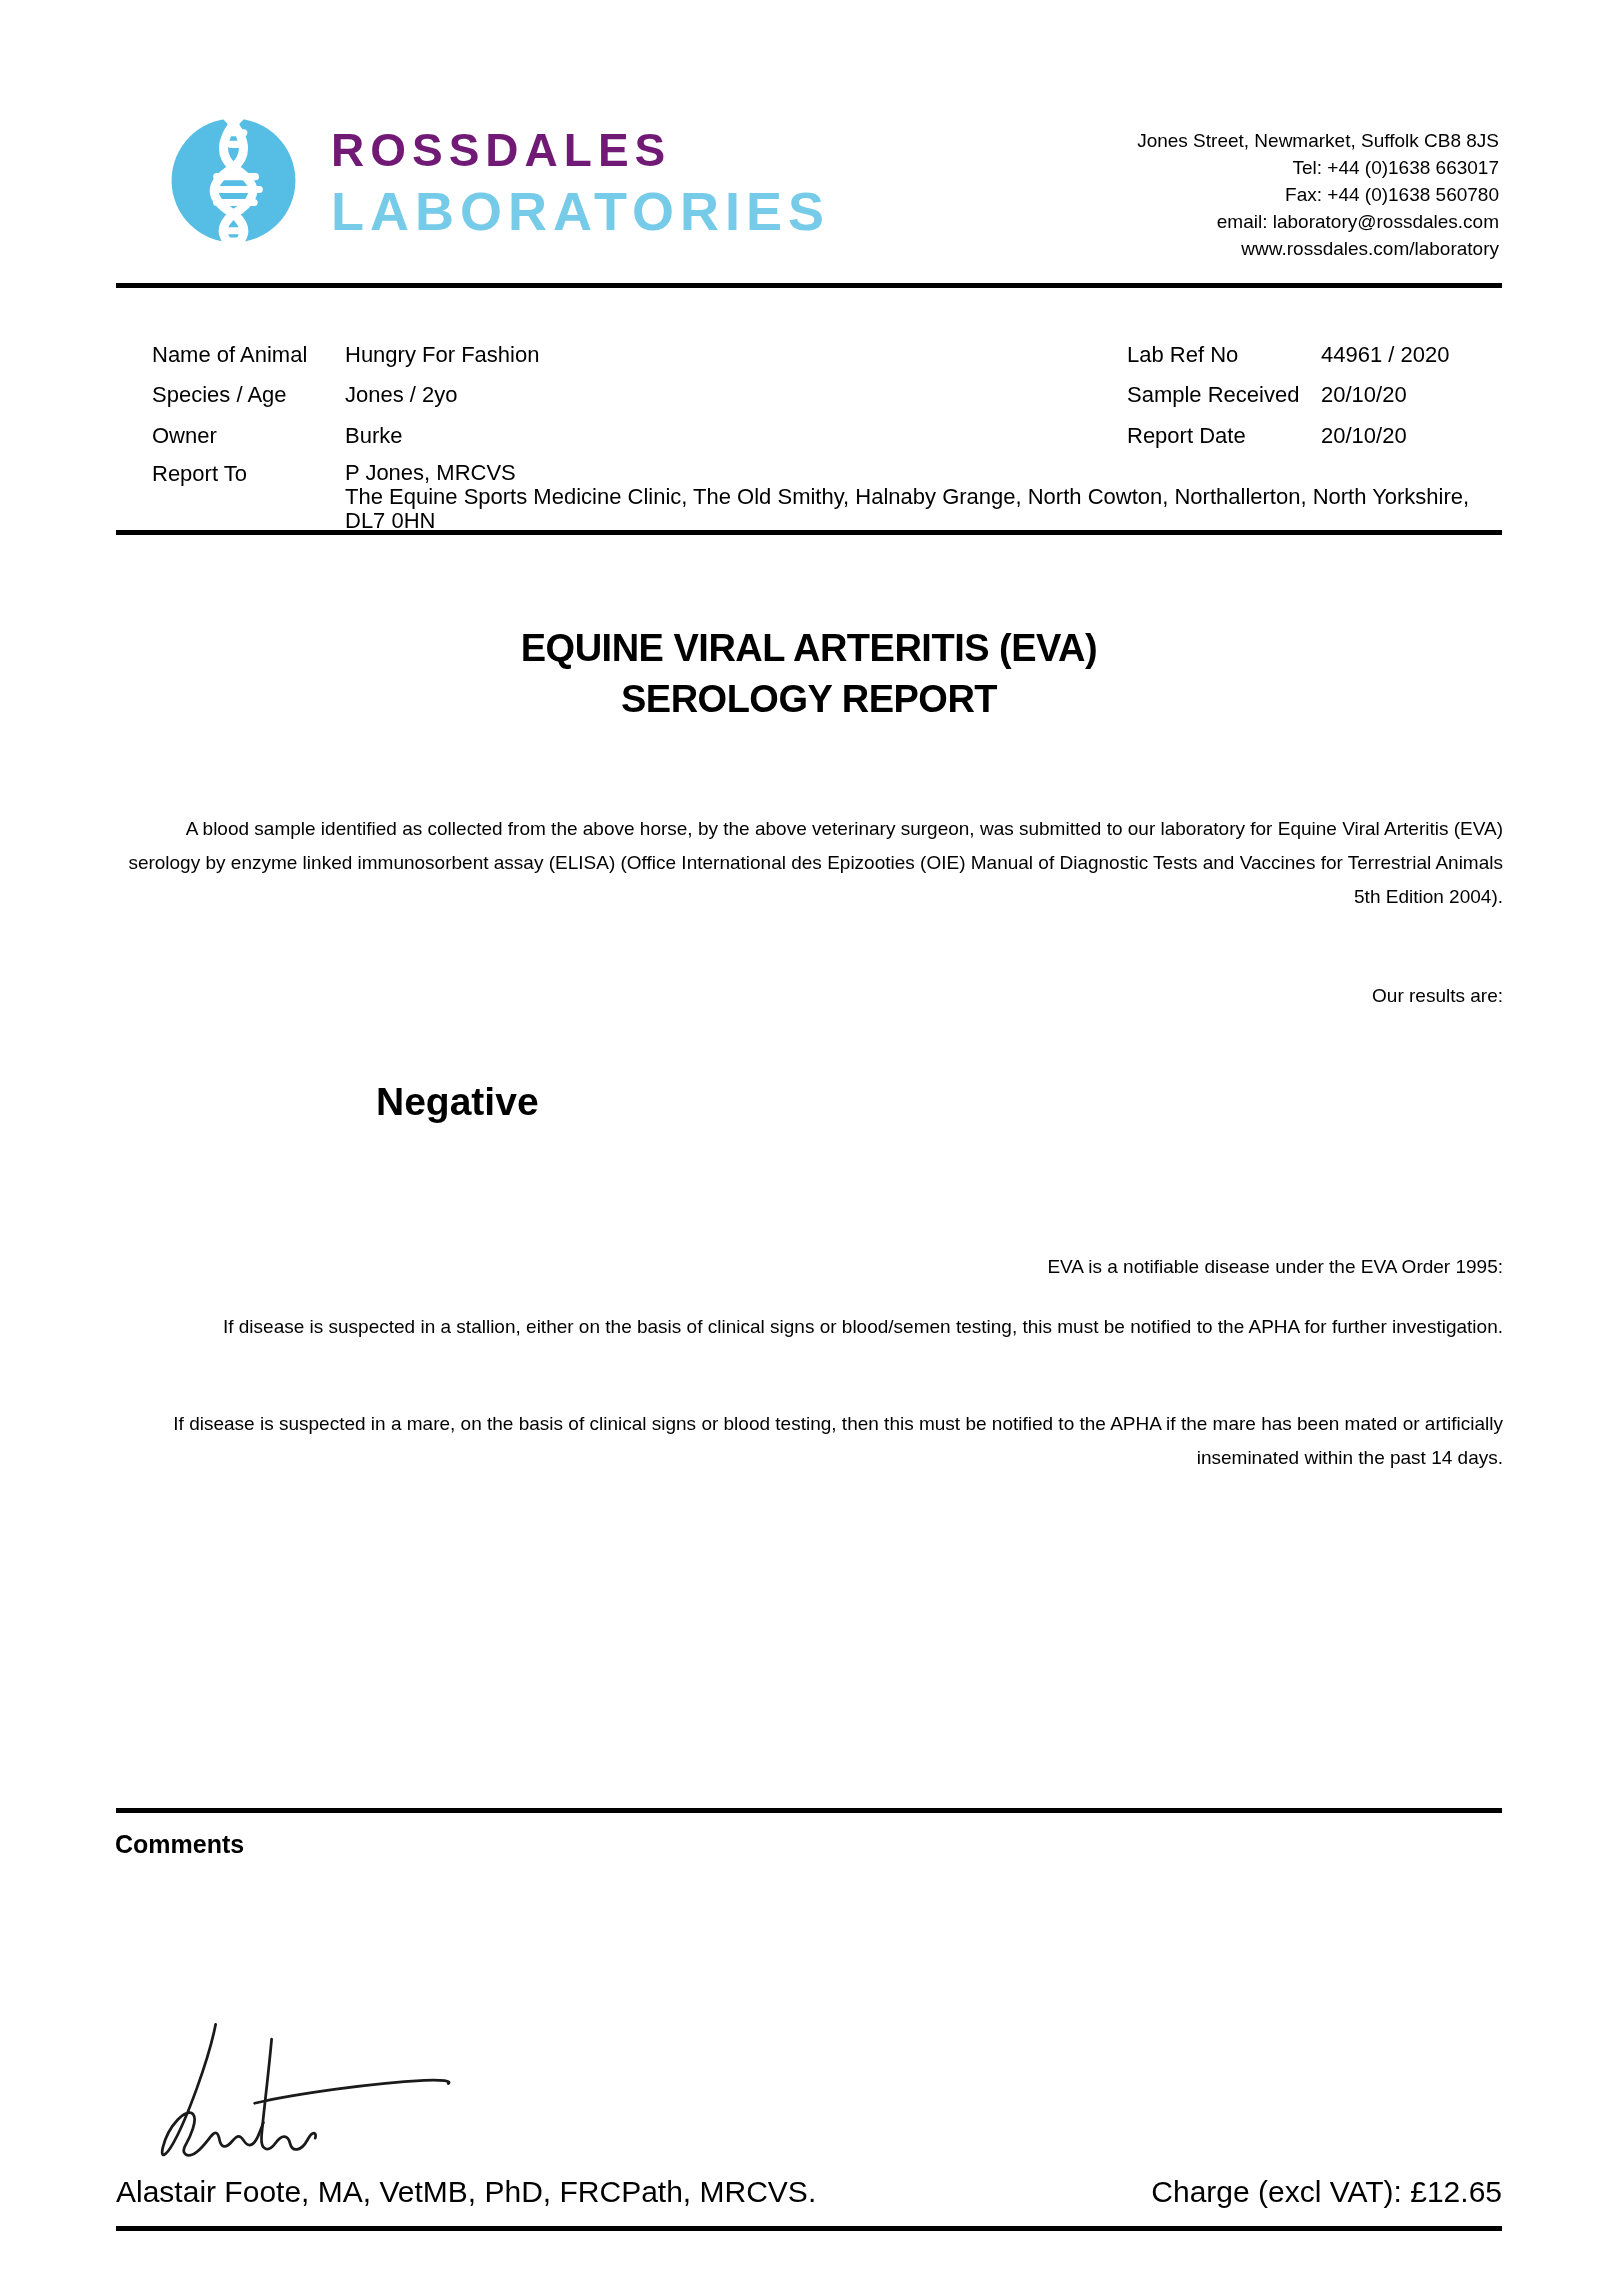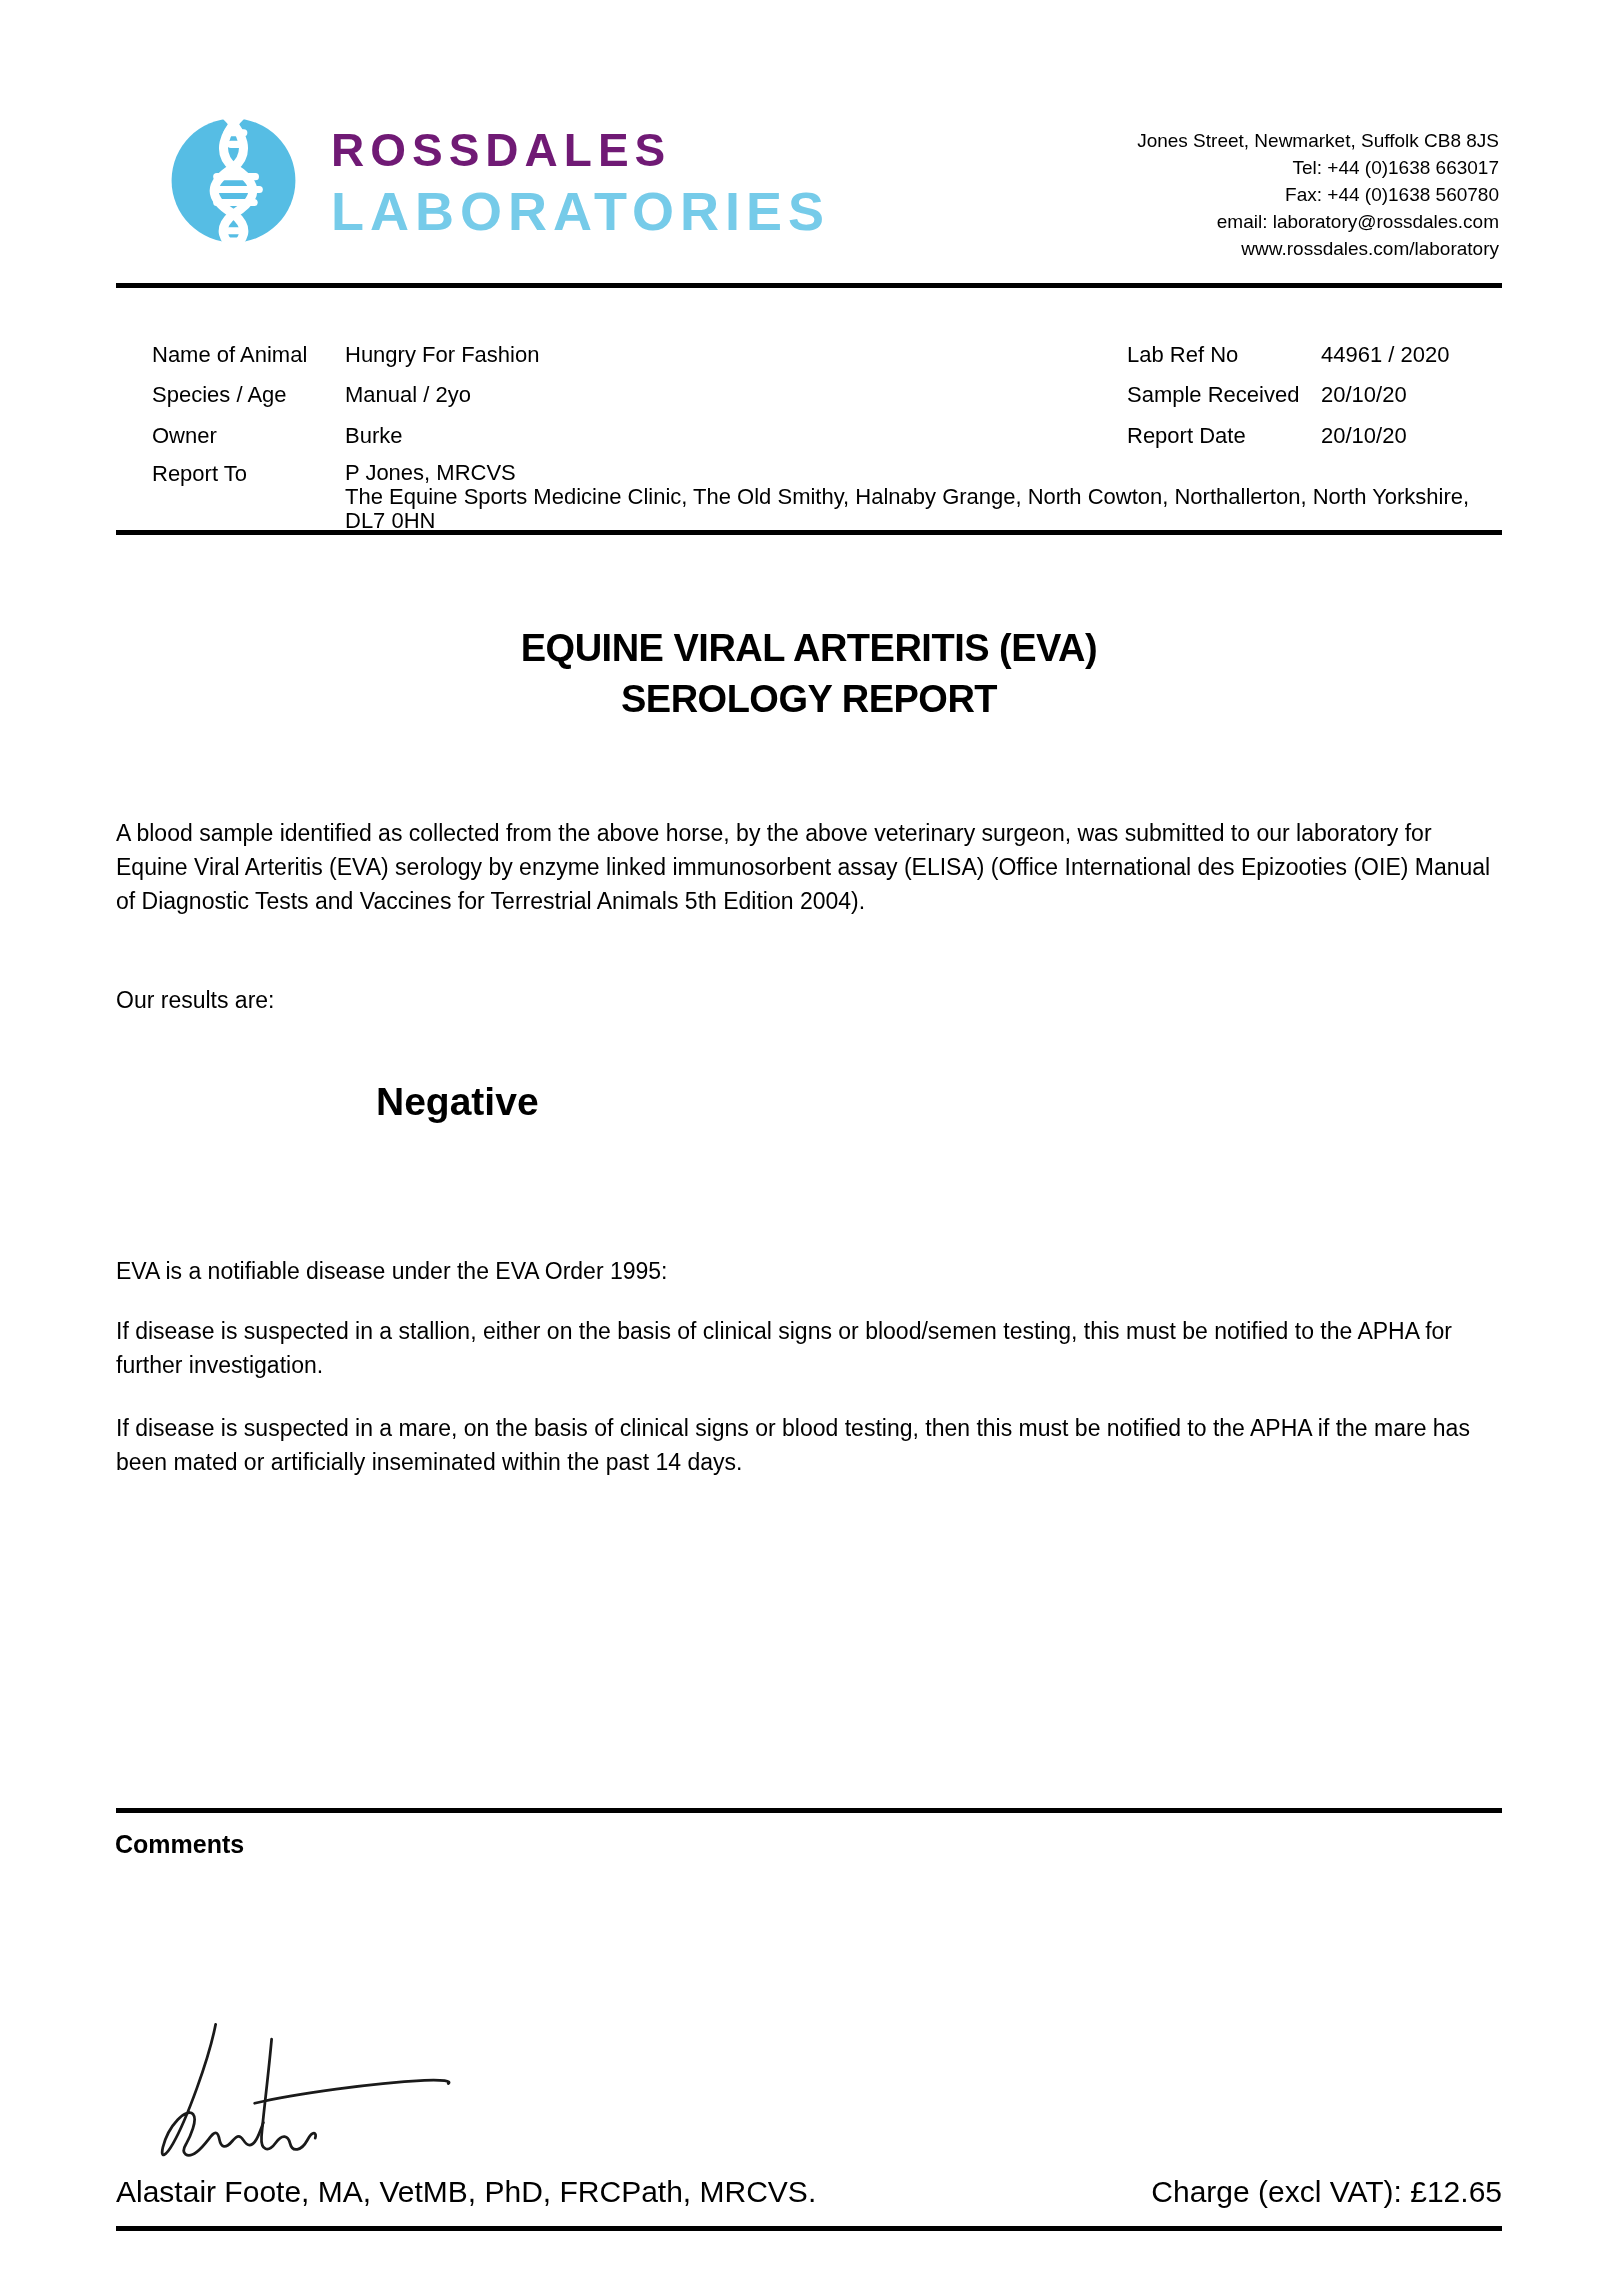--- a/index.html
+++ b/index.html
@@ -46,21 +46,21 @@
   .mr3 { top: 423px; }
   .mr4 { top: 461px; }
   .addr-block { line-height: 24px; }
   
   .title {
     position: absolute; left: 116px; top: 623px; width: 1386px;
     text-align: center; font-size: 38px; font-weight: bold;
     line-height: 51px; letter-spacing: -0.5px;
   }
   
-  .bodytext { position: absolute; left: 116px; width: 1387px; font-size: 23px; line-height: 34px; }
+  .bodytext { position: absolute; left: 116px; width: 1387px; font-size: 19px; line-height: 34px; text-align: right; }
   .p-intro   { top: 793px; }
   .p-results { top: 960px; }
   .result-word {
     position: absolute; left: 376px; top: 1080px;
     font-size: 39px; font-weight: bold;
   }
   .p-note1 { top: 1231px; }
   .p-note2 { top: 1291px; }
   .p-note3 { top: 1388px; }
   
@@ -107,21 +107,21 @@
   </div>
 
   <div class="rule rule1"></div>
 
   <div class="meta-row m-left mr1">
     <span class="lbl">Name of Animal</span>
     <span class="val">Hungry For Fashion</span>
   </div>
   <div class="meta-row m-left mr2">
     <span class="lbl">Species / Age</span>
-    <span class="val">Manual / 2yo</span>
+    <span class="val">Jones / 2yo</span>
   </div>
   <div class="meta-row m-left mr3">
     <span class="lbl">Owner</span>
     <span class="val">Burke</span>
   </div>
   <div class="meta-row m-left mr4">
     <span class="lbl">Report To</span>
     <span class="val addr-block">
       <div>P Jones, MRCVS</div>
       <div>The Equine Sports Medicine Clinic, The Old Smithy, Halnaby Grange, North Cowton, Northallerton, North Yorkshire,</div>

